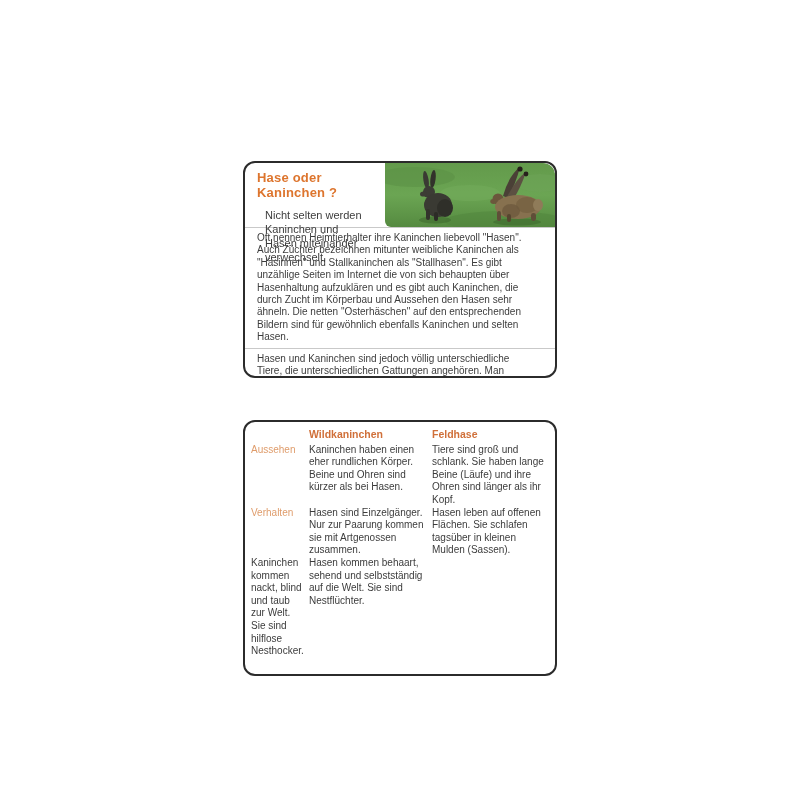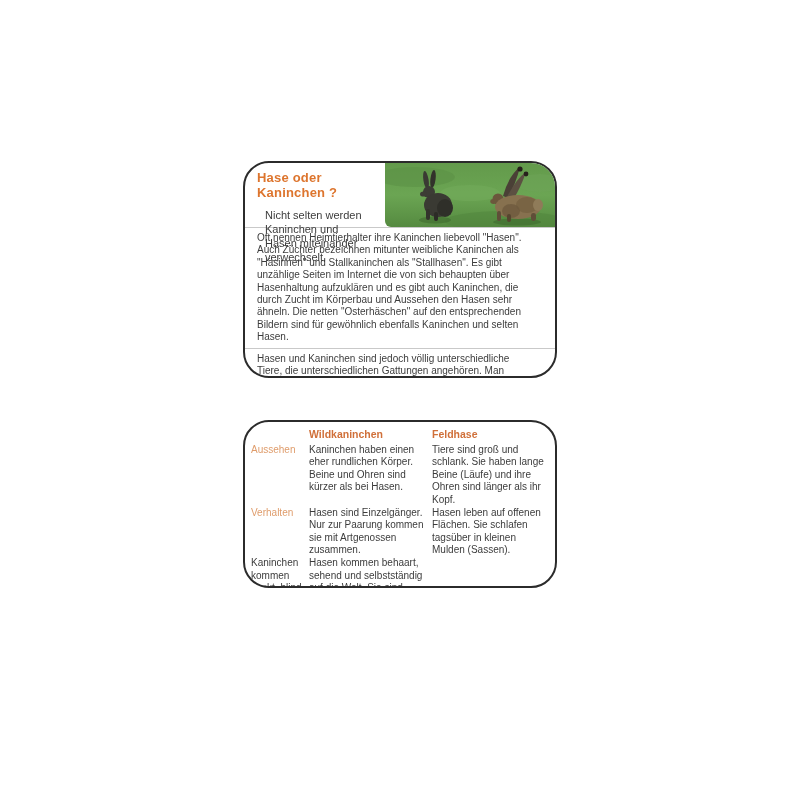--- a/index.html
+++ b/index.html
@@ -14,26 +14,26 @@
     height: 800px;
     background: #ffffff;
     overflow: hidden;
   }
   .card {
     position: absolute;
     left: 243px;
     width: 314px;
     background: #ffffff;
     border: 2px solid #2b2b2b;
-    border-radius: 26px;
+    border-radius: 12px;
     box-sizing: border-box;
     overflow: hidden;
   }
   .card1 { top: 161px; height: 217px; }
-  .card2 { top: 420px; height: 168px; }
+  .card2 { top: 420px; height: 256px; }
 
   
   .c1-header {
     display: flex;
     align-items: stretch;
     height: 64px;
   }
   .c1-header-text {
     flex: 1 1 auto;
     padding: 7px 4px 0 12px;

